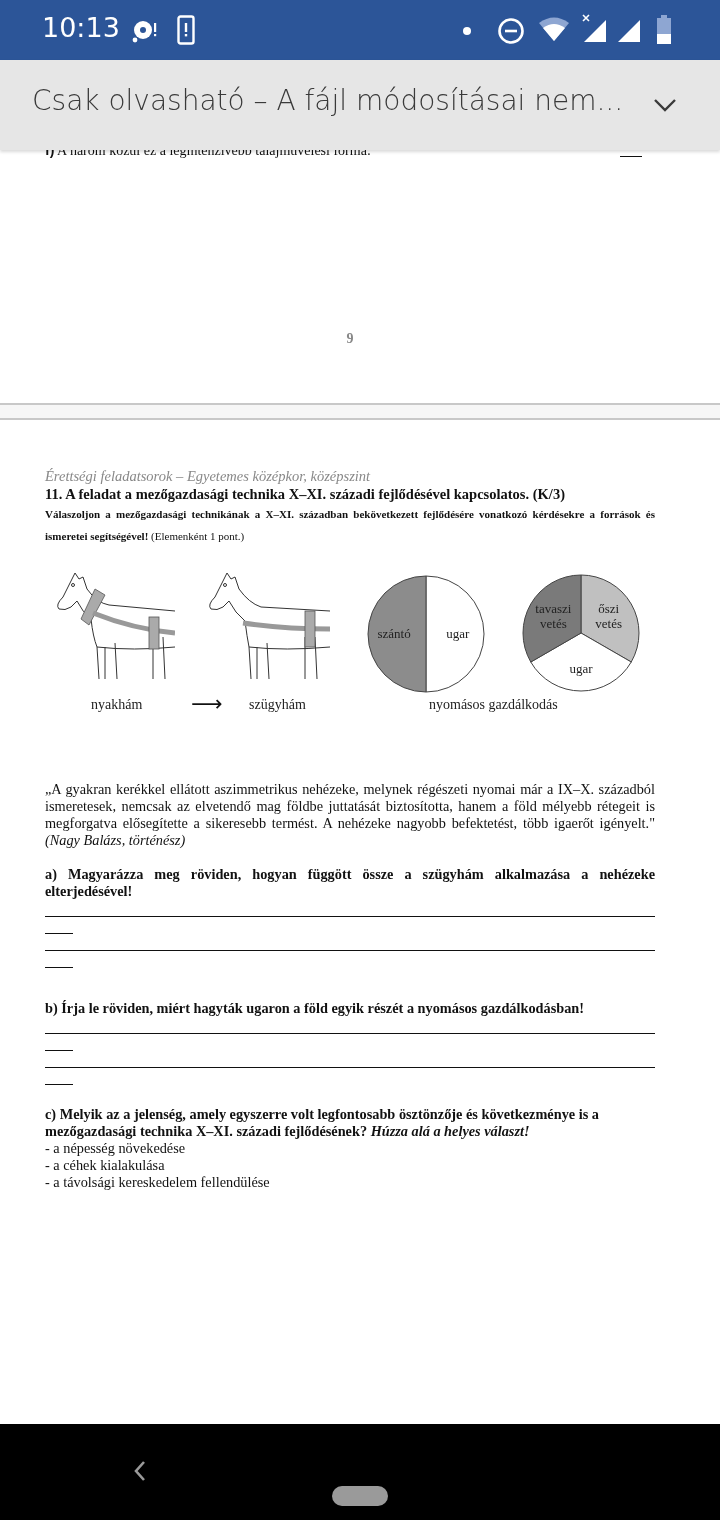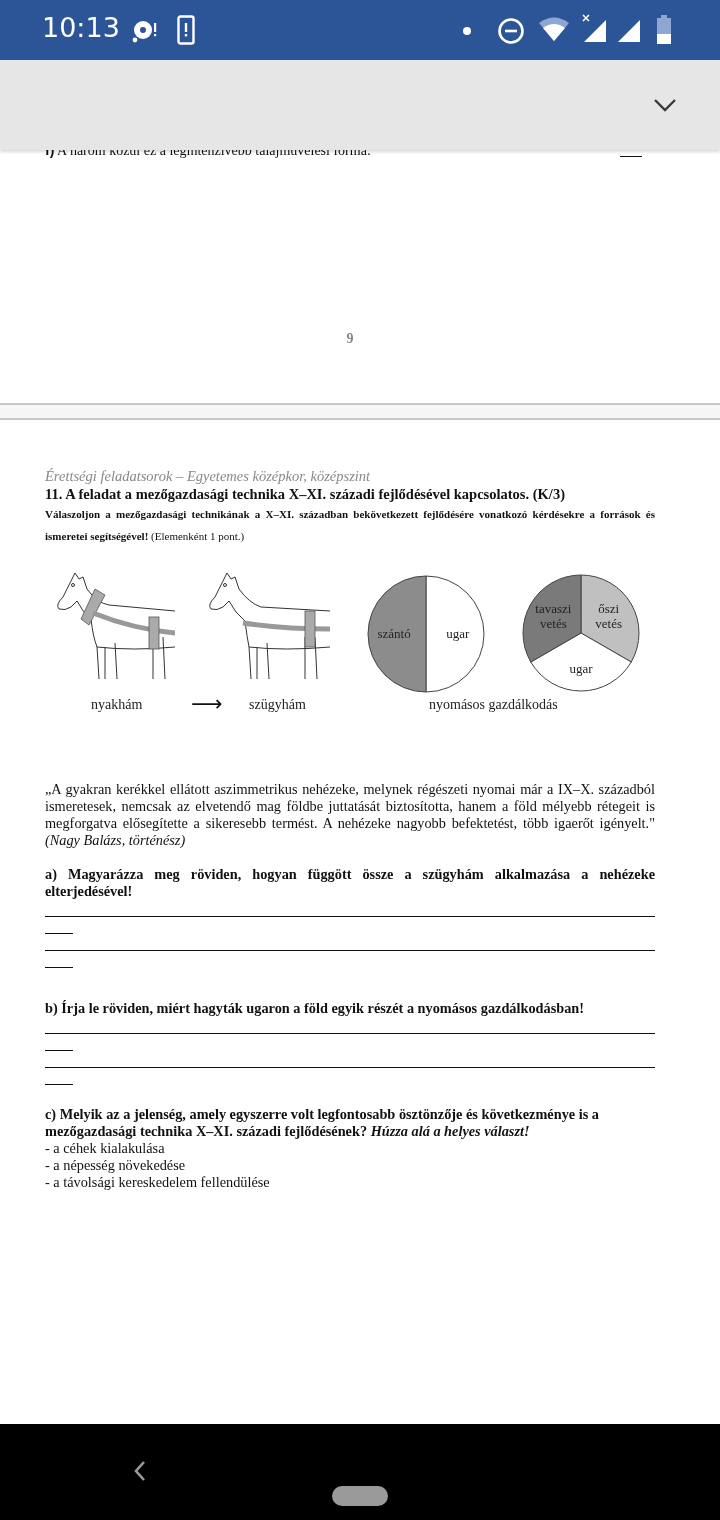--- a/index.html
+++ b/index.html
@@ -90,20 +90,21 @@
     <path d="M23 1 L23 23 L1 23 Z" fill="#fff"></path>
   </svg>
   <svg class="sb-icon" style="left:656px;top:15px" width="16" height="30" viewBox="0 0 16 30">
     <rect x="5" y="0" width="6" height="3" fill="#8ea6d2"></rect>
     <rect x="1" y="3" width="14" height="26" fill="#8ea6d2"></rect>
     <rect x="1" y="19" width="14" height="10" fill="#fff"></rect>
   </svg>
 </div>
 
 <div class="banner">
+  <span class="banner-text">Csak olvasható – A fájl módosításai nem...</span>
   <svg class="banner-chevron" viewBox="0 0 30 30">
     <path d="M5 10 L15 20 L25 10" fill="none" stroke="#3a3a3a" stroke-width="2.4"></path>
   </svg>
 </div>
 
 <div class="doc">
 
   <div class="page-prev">
     <div class="prev-line">
       <b>f)</b><span> A három közül ez a legintenzívebb talajművelési forma:</span>
@@ -186,22 +187,22 @@
     <div class="answer-block">
       <div class="answer-line full"></div>
       <div class="answer-line short"></div>
       <div class="answer-line full"></div>
       <div class="answer-line short"></div>
     </div>
 
     <div class="question q-c">
       <span>c) Melyik az a jelenség, amely egyszerre volt legfontosabb ösztönzője és következménye is a mezőgazdasági technika X–XI. századi fejlődésének?</span><i> Húzza alá a helyes választ!</i>
     </div>
+    <div class="option">- a népesség növekedése</div>
     <div class="option">- a céhek kialakulása</div>
-    <div class="option">- a népesség növekedése</div>
     <div class="option">- a távolsági kereskedelem fellendülése</div>
   </div>
 </div>
 
 <div class="nav-bar">
   <svg class="nav-back" viewBox="0 0 24 30">
     <path d="M16 6 L8 15 L16 24" fill="none" stroke="#9a9a9a" stroke-width="2.6"></path>
   </svg>
   <div class="nav-home"></div>
 </div>

